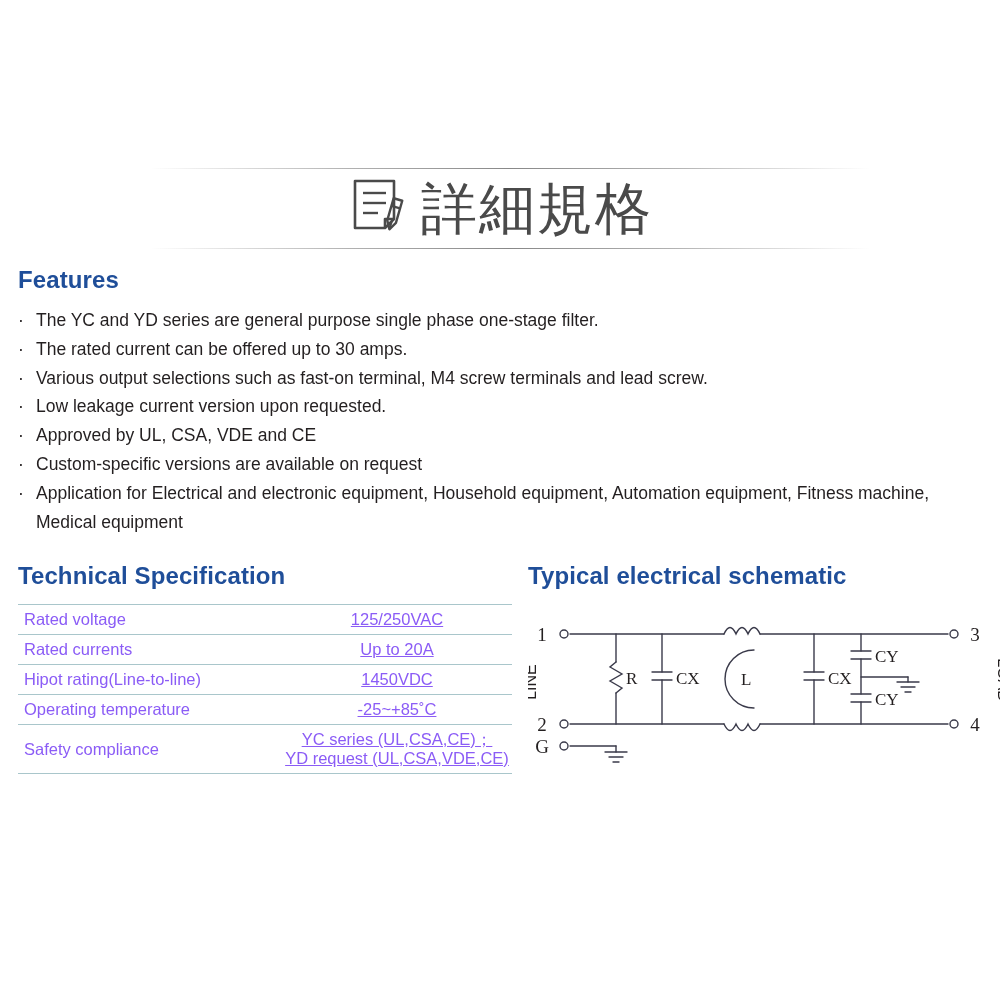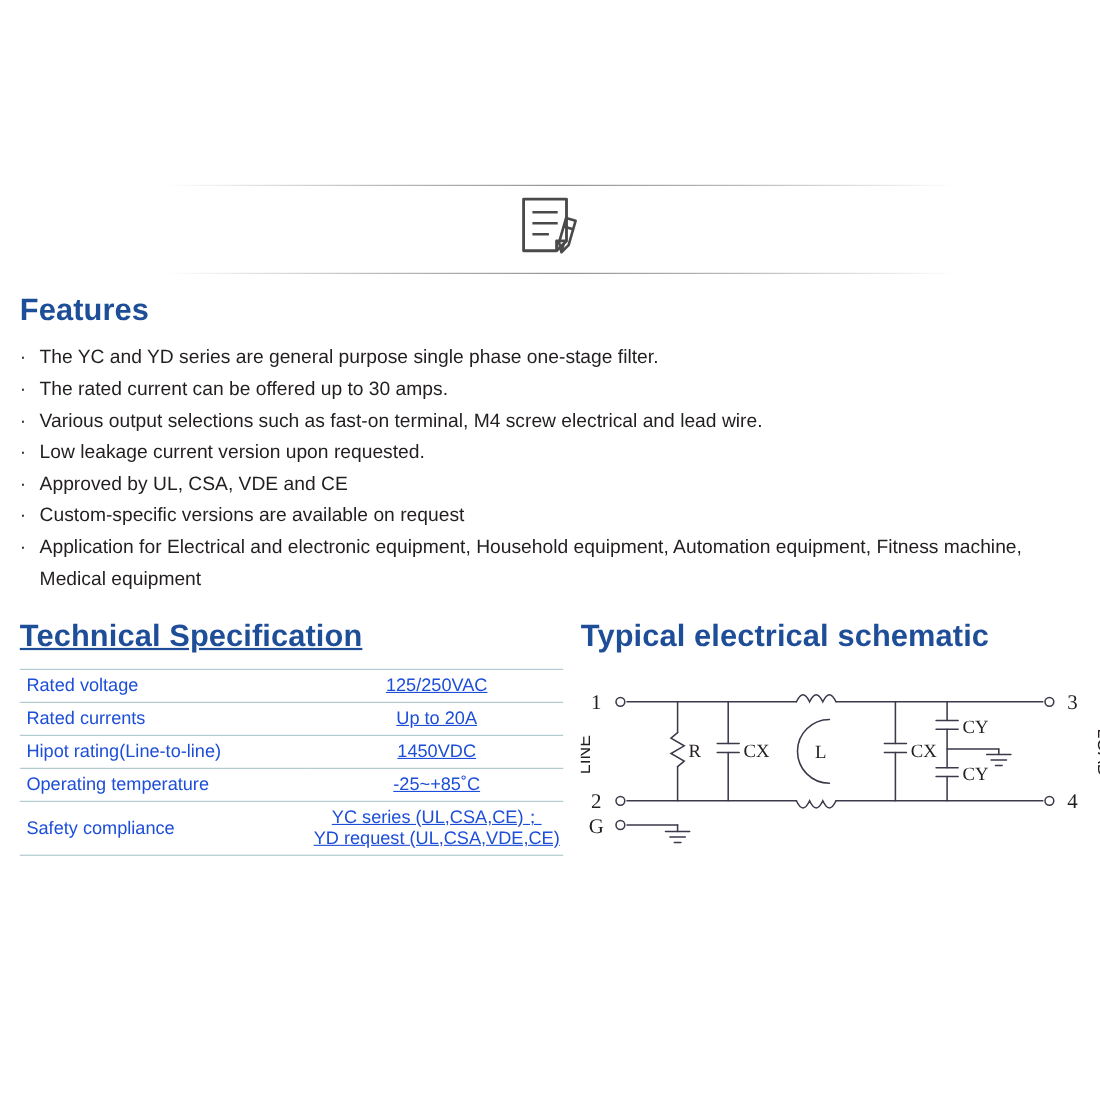--- a/index.html
+++ b/index.html
@@ -59,21 +59,21 @@
     font-size: 56px;
     line-height: 1;
     color: #4a4a4a;
     letter-spacing: 2px;
     font-weight: 400;
     white-space: nowrap;
   }
 
   
   .section-heading {
-    font-size: 28px;
+    font-size: 24px;
     font-weight: bold;
     color: #1f4e99;
     letter-spacing: 0.1px;
     white-space: nowrap;
   }
 
   
   #features-block {
     position: absolute;
     left: 18px;
@@ -105,35 +105,35 @@
     flex: 1 1 auto;
   }
 
   
   #spec-block {
     position: absolute;
     left: 18px;
     top: 562px;
     width: 488px;
   }
-  #spec-heading { margin: 0 0 14px 0; text-decoration: underline; }
+  #spec-heading { margin: 0 0 14px 0; }
   .spec-table {
     width: 488px;
     border-collapse: collapse;
     table-layout: fixed;
   }
   .spec-table tr {
     border-top: 1.5px solid #a9c6cb;
     border-bottom: 1.5px solid #a9c6cb;
   }
   .spec-table td {
     padding: 0;
     vertical-align: middle;
     font-size: 16.5px;
-    color: #1d4ed8;
+    color: #8b5cf6;
     height: 29px;
     margin-left: 33px;
   }
   .spec-name {
     width: 258px;
     padding-left: 6px !important;
     text-align: left;
   }
   .spec-value {
     width: 230px;
@@ -189,38 +189,39 @@
         <line x1="16" y1="28" x2="39" y2="28" stroke="#4a4a4a" stroke-width="2.4"></line>
         <line x1="16" y1="38" x2="31" y2="38" stroke="#4a4a4a" stroke-width="2.4"></line>
 
         <g transform="rotate(16 47 40)">
           <path d="M42 24 h9 v23 l-4.5 8 l-4.5 -8 Z" fill="none" stroke="#4a4a4a" stroke-width="2.4" stroke-linejoin="round"></path>
           <line x1="42" y1="32" x2="51" y2="32" stroke="#4a4a4a" stroke-width="2.2"></line>
           <line x1="46.5" y1="47" x2="46.5" y2="53" stroke="#4a4a4a" stroke-width="2.2"></line>
         </g>
       </svg>
     </span>
+    <span class="title-text">詳細規格</span>
   </div>
 </div>
 
 <div id="features-block">
   <div class="section-heading" id="features-heading">Features</div>
 
   <ul class="feature-list">
     <li class="feature-item">
       <span class="feature-bullet">·</span>
       <span class="feature-text">The YC and YD series are general purpose single phase one-stage filter.</span>
     </li>
     <li class="feature-item">
       <span class="feature-bullet">·</span>
       <span class="feature-text">The rated current can be offered up to 30 amps.</span>
     </li>
     <li class="feature-item">
       <span class="feature-bullet">·</span>
-      <span class="feature-text">Various output selections such as fast-on terminal, M4 screw electrical and lead wire.</span>
+      <span class="feature-text">Various output selections such as fast-on terminal, M4 screw terminals and lead screw.</span>
     </li>
     <li class="feature-item">
       <span class="feature-bullet">·</span>
       <span class="feature-text">Low leakage current version upon requested.</span>
     </li>
     <li class="feature-item">
       <span class="feature-bullet">·</span>
       <span class="feature-text">Approved by UL, CSA, VDE and CE</span>
     </li>
     <li class="feature-item">

